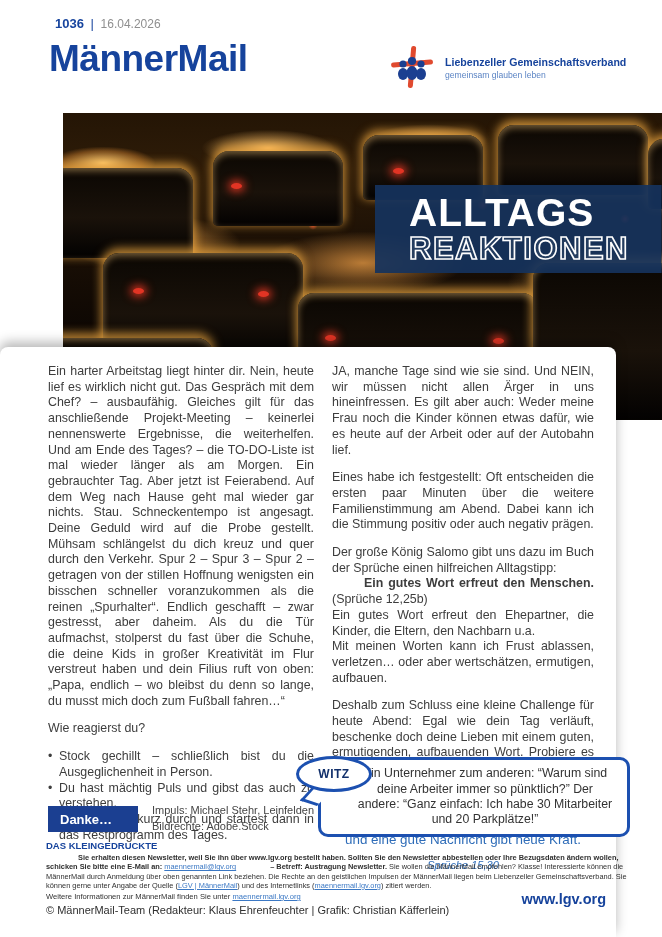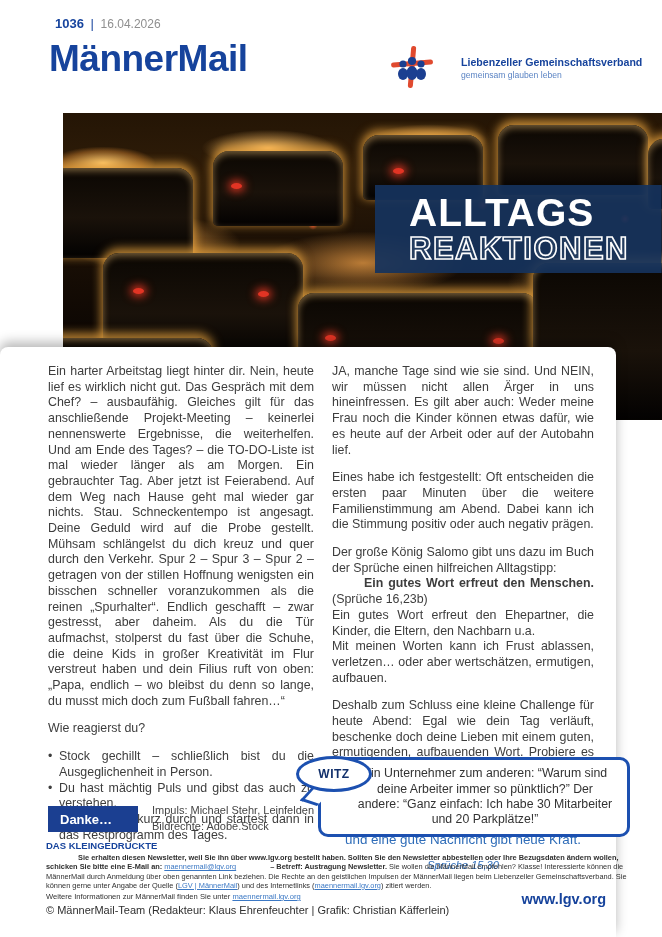--- a/index.html
+++ b/index.html
@@ -7,21 +7,21 @@
         font-family:"Liberation Sans","DejaVu Sans",sans-serif;}
 
   
   .issue-line{position:absolute;left:55px;top:16px;font-size:13px;color:#18459e;}
   .issue-no{font-weight:bold;}
   .issue-sep{margin:0 3px;color:#18459e;}
   .issue-date{color:#8f8f8f;font-size:12px;}
   .nl-title{position:absolute;left:49px;top:38px;font-size:37px;font-weight:bold;
             color:#16439c;letter-spacing:-0.5px;}
 
-  .logo{position:absolute;left:388px;top:44px;display:flex;align-items:center;gap:25px;}
+  .logo{position:absolute;left:388px;top:44px;display:flex;align-items:center;gap:9px;}
   .logo-mark{width:48px;height:48px;flex:0 0 auto;}
   .logo-text .org{font-size:10.6px;font-weight:bold;color:#16439c;white-space:nowrap;}
   .logo-text .tag{font-size:8.6px;color:#5b84c4;margin-top:2px;}
 
   
   .photo{position:absolute;left:16px;top:113px;width:613px;height:307px;overflow:hidden;
     background:
       radial-gradient(ellipse 70px 22px at 40px 50px, rgba(255,205,115,.95), rgba(255,160,60,.35) 55%, transparent 75%),
       radial-gradient(ellipse 95px 26px at 205px 35px, rgba(255,195,105,.9), transparent 70%),
       radial-gradient(ellipse 85px 24px at 365px 28px, rgba(255,185,95,.85), transparent 70%),
@@ -174,21 +174,21 @@
       <li>Du hast mächtig Puls und gibst das auch zu verstehen.</li>
       <li>Du schnaufst kurz durch und startest dann in das Restprogramm des Tages.</li>
     </ul>
   </div>
 
   <div class="col col-right">
     <p>JA, manche Tage sind wie sie sind. Und NEIN, wir müssen nicht allen Ärger in uns hineinfressen. Es gilt aber auch: Weder meine Frau noch die Kinder können etwas dafür, wie es heute auf der Arbeit oder auf der Autobahn lief.</p>
     <p>Eines habe ich festgestellt: Oft entscheiden die ersten paar Minuten über die weitere Familienstimmung am Abend. Dabei kann ich die Stimmung positiv oder auch negativ prägen.</p>
     <p>
       <span class="blockline">Der große König Salomo gibt uns dazu im Buch der Sprüche einen hilfreichen Alltagstipp:</span>
-      <span class="blockline"><span class="b">Ein gutes Wort erfreut den Menschen.</span><span> (Sprüche 16,23b)</span></span>
+      <span class="blockline"><span class="b">Ein gutes Wort erfreut den Menschen.</span><span> (Sprüche 12,25b)</span></span>
       <span class="blockline">Ein gutes Wort erfreut den Ehepartner, die Kinder, die Eltern, den Nachbarn u.a.</span>
       <span class="blockline">Mit meinen Worten kann ich Frust ablassen, verletzen… oder aber wertschätzen, ermutigen, aufbauen.</span>
     </p>
     <p>Deshalb zum Schluss eine kleine Challenge für heute Abend: Egal wie dein Tag verläuft, beschenke doch deine Lieben mit einem guten, ermutigenden, aufbauenden Wort. Probiere es doch einfach mal aus.</p>
 
     <div class="bible">
       <div class="bible-h">Zitat aus der Bibel</div>
       <div class="bible-t">Ein freundlicher Blick erfreut das Herz,</div>
       <div class="bible-t">und eine gute Nachricht gibt neue Kraft.</div>
       <div class="bible-r">Sprüche 15,30</div>

